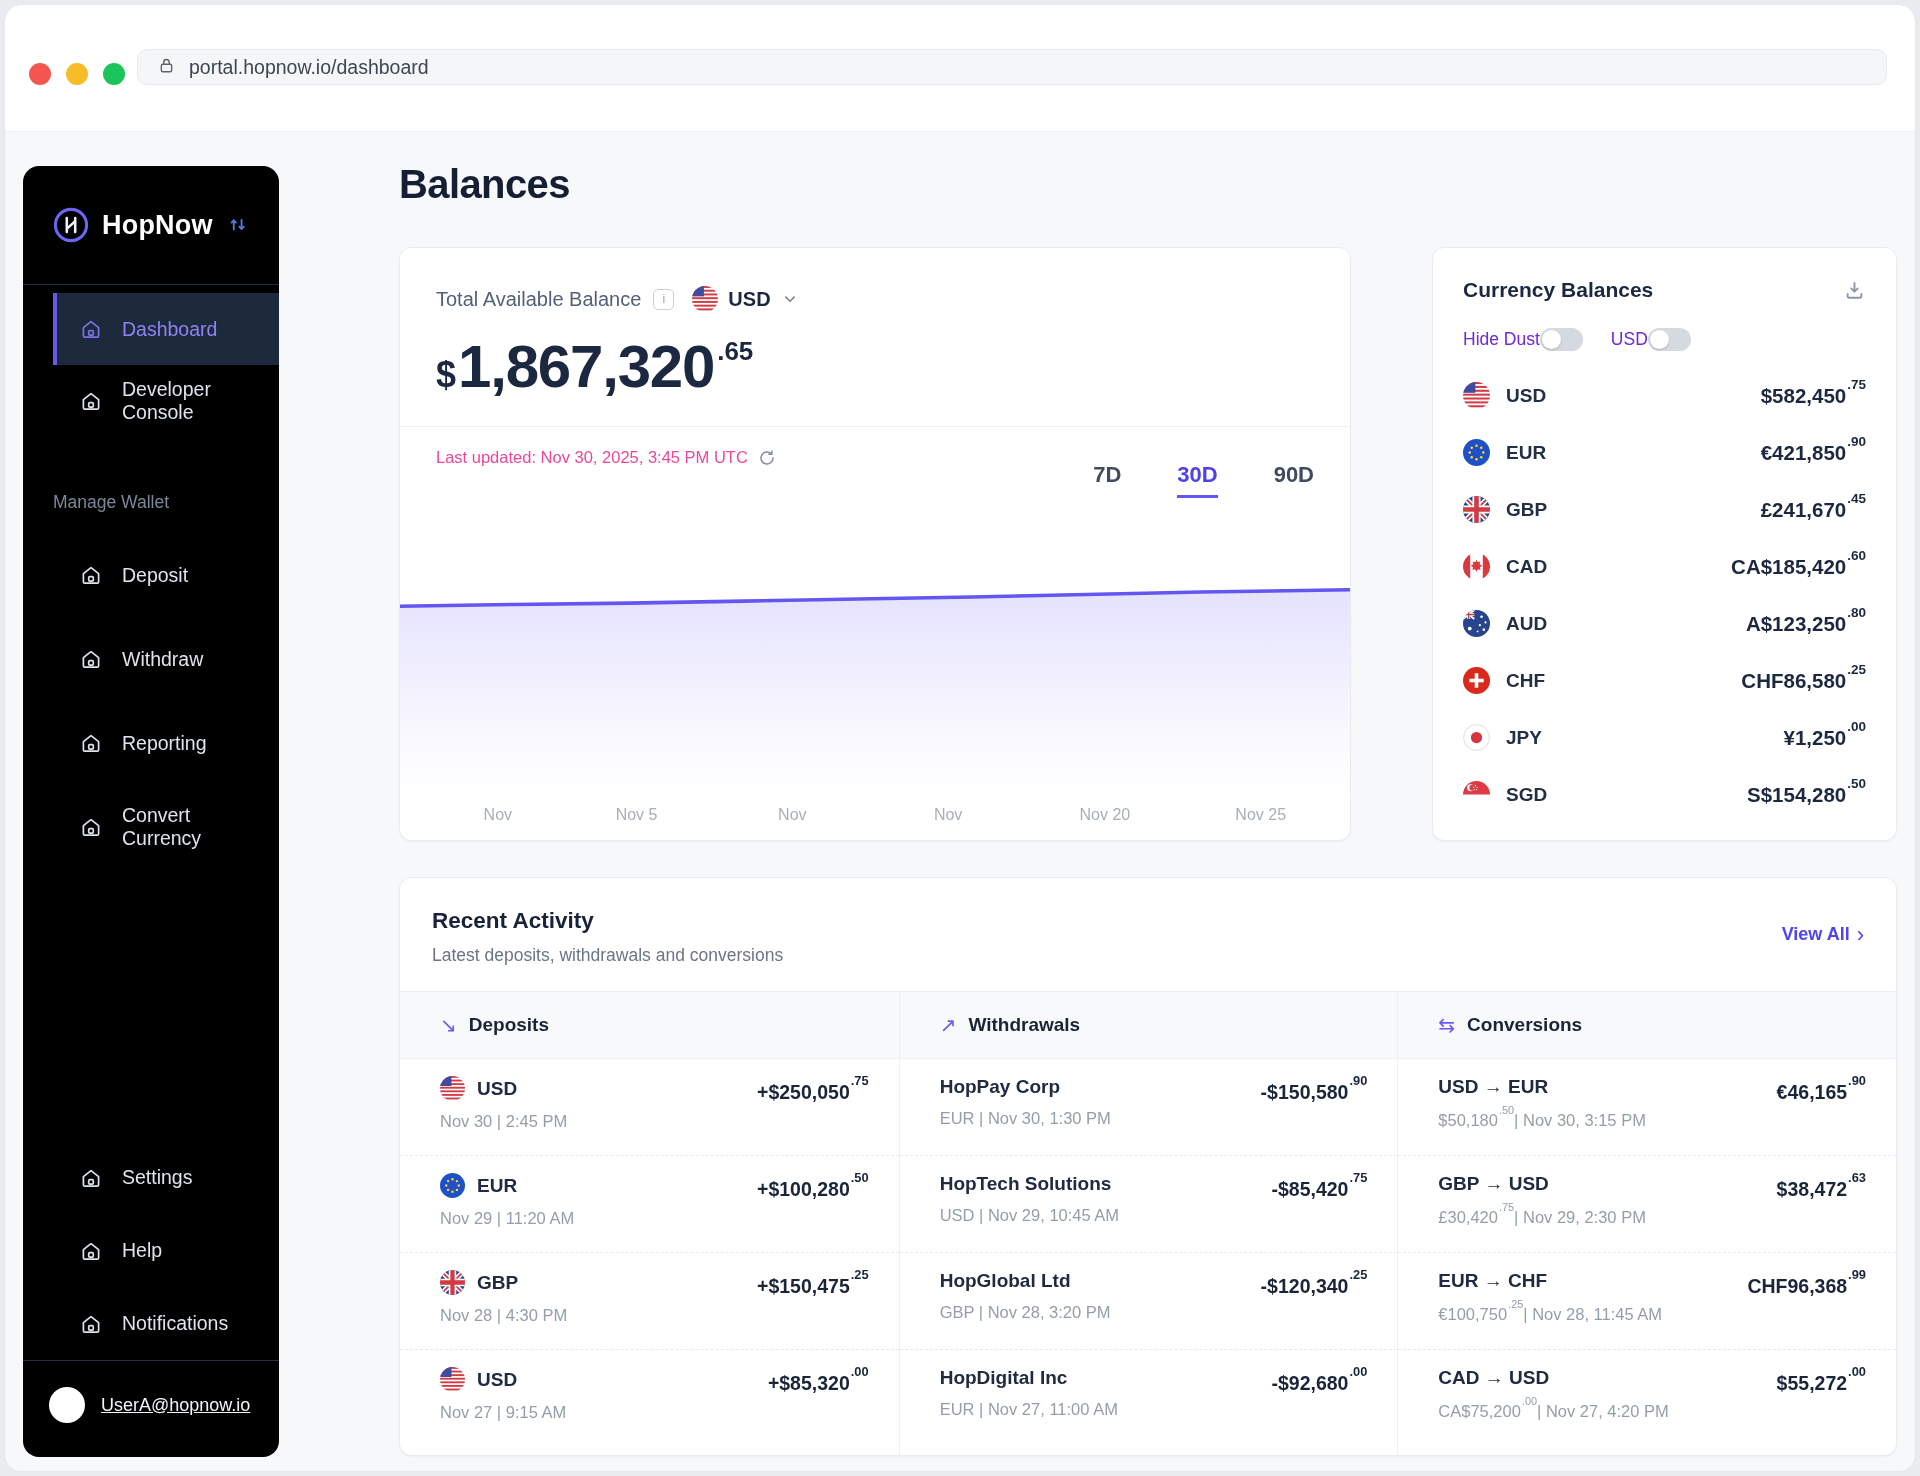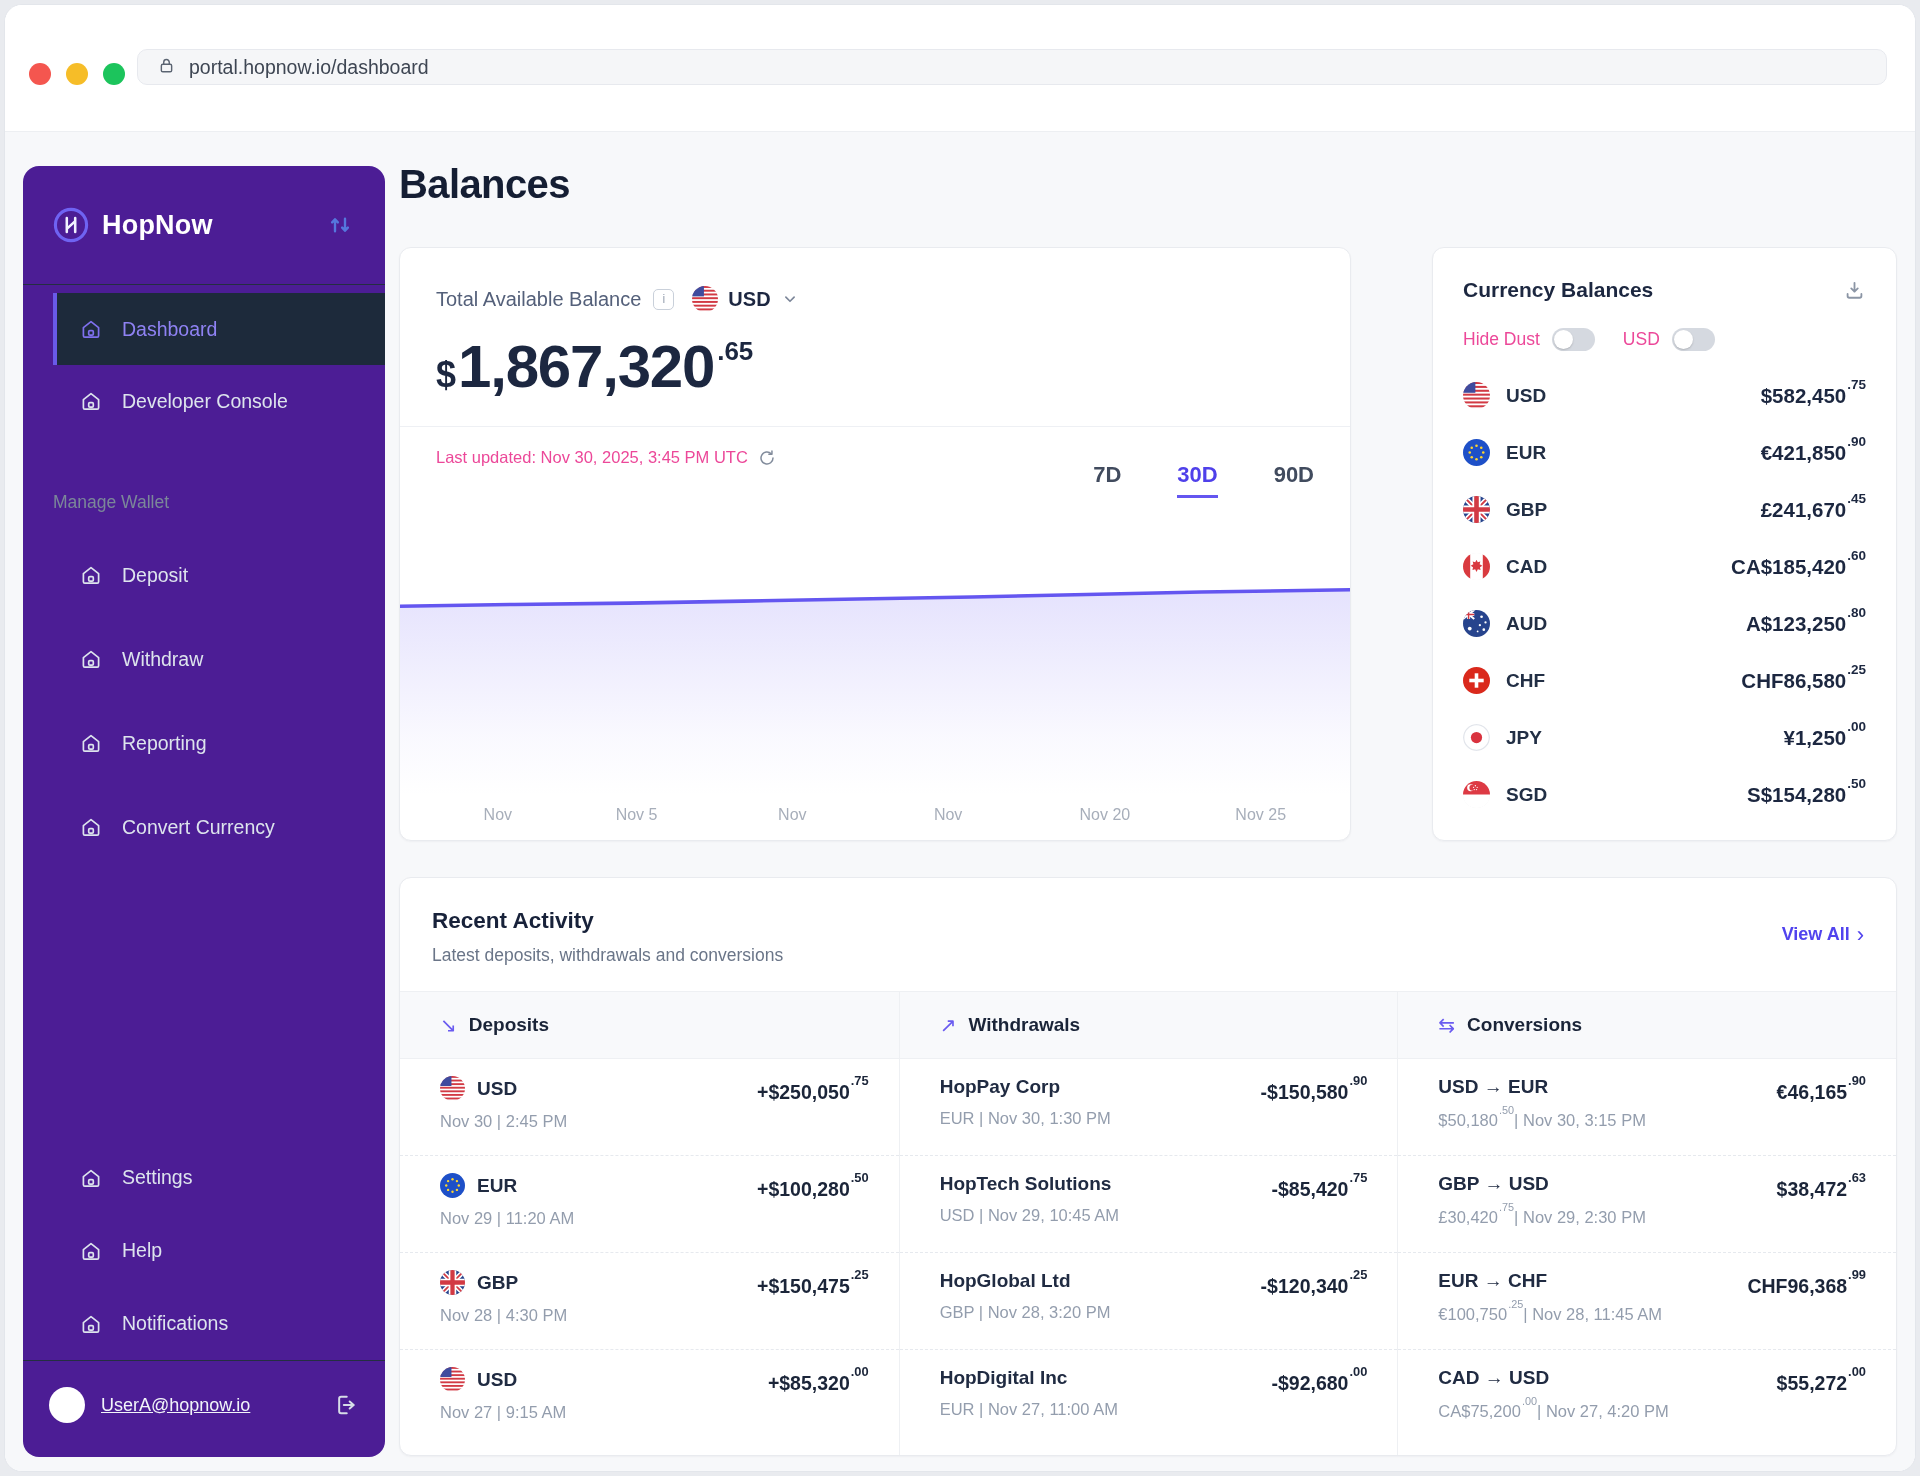--- a/index.html
+++ b/index.html
@@ -10,21 +10,21 @@
   .chrome{position:absolute;top:0;left:0;right:0;height:127px;background:#fff;border-bottom:1px solid #edeff2;}
   .lights{position:absolute;left:24px;top:58px;display:flex;gap:15px;}
   .light{width:22px;height:22px;border-radius:50%;}
   .light.red{background:#f4564f;} .light.yellow{background:#f6bd28;} .light.green{background:#1cc45c;}
   .urlbar{position:absolute;left:132px;right:28px;top:44px;height:36px;background:#f5f6f8;border:1px solid #e7e9ee;border-radius:10px;display:flex;align-items:center;gap:13px;padding:0 19px;}
   .urlbar svg{width:19px;height:19px;}
   .url-text{font-size:19.5px;color:#3e4653;}
   
   .main{position:absolute;top:127px;left:0;right:0;bottom:0;background:#f7f8fa;}
   
-  .sidebar{position:absolute;left:18px;top:34px;width:362px;bottom:14px;background:#4c1d95;border-radius:16px;display:flex;flex-direction:column;overflow:hidden;}
+  .sidebar{position:absolute;left:18px;top:34px;width:256px;bottom:14px;background:#000000;border-radius:16px;display:flex;flex-direction:column;overflow:hidden;}
   .side-logo{height:118px;display:flex;align-items:center;gap:13px;padding:0 30px;}
   .logo-badge{width:36px;height:36px;flex:0 0 auto;}
   .brand{flex:1;font-size:27px;font-weight:700;color:#fff;letter-spacing:.2px;}
   .collapse-btn{width:30px;height:30px;cursor:pointer;display:grid;place-items:center;}
   .side-divider{height:1px;background:#242f41;}
   .nav{display:flex;flex-direction:column;margin-left:30px;}
   .nav-item{position:relative;display:flex;align-items:center;gap:19px;height:72px;padding:0 26px;font-size:19.5px;color:#dde4ed;cursor:pointer;}
   .nav-wallet .nav-item{height:84px;}
   .nav-bottom .nav-item{height:73px;}
   .nav-icon{width:24px;height:24px;color:#dde4ed;flex:0 0 auto;}
@@ -70,21 +70,21 @@
   .bc-chart{position:absolute;left:0;right:0;top:250px;bottom:44px;}
   .bc-chart svg{width:100%;height:100%;display:block;}
   .bc-xlabels{position:absolute;left:0;right:0;bottom:12px;height:22px;}
   .bc-xlabels span{position:absolute;transform:translateX(-50%);font-size:16px;color:#a7aeba;white-space:nowrap;}
   
   .cb-head{display:flex;justify-content:space-between;align-items:center;padding:30px 30px 0;}
   .cb-title{font-size:21px;font-weight:700;color:#1c2740;}
   .dl-btn{width:23px;height:23px;color:#8b95a5;cursor:pointer;}
   .dl-btn svg{width:100%;height:100%;}
   .cb-toggles{display:flex;align-items:center;gap:28px;padding:26px 30px 0;}
-  .toggle-group{display:flex;align-items:center;gap:12px;font-size:17.5px;color:#ec4899;}
+  .toggle-group{display:flex;align-items:center;font-size:17.5px;color:#6d28d9;}
   .switch{width:43px;height:23px;border-radius:12px;background:#d5d9e0;position:relative;cursor:pointer;flex:0 0 auto;}
   .switch .knob{position:absolute;left:2px;top:2px;width:19px;height:19px;border-radius:50%;background:#fff;box-shadow:0 1px 2px rgba(0,0,0,.18);}
   .cb-list{padding:16px 30px 0;}
   .cb-row{display:flex;align-items:center;height:57px;}
   .cb-code{margin-left:16px;font-size:19px;font-weight:700;color:#222f45;}
   .cb-amt{margin-left:auto;font-size:20.5px;font-weight:700;color:#1c2740;}
   sup.cents{font-size:.66em;position:relative;top:-.45em;margin-left:1px;font-weight:700;}
   
   .flag{display:inline-block;border-radius:50%;overflow:hidden;position:relative;flex:0 0 auto;box-shadow:inset 0 0 0 1px rgba(0,0,0,.05);}
   .flag svg{display:block;width:100%;height:100%;}

